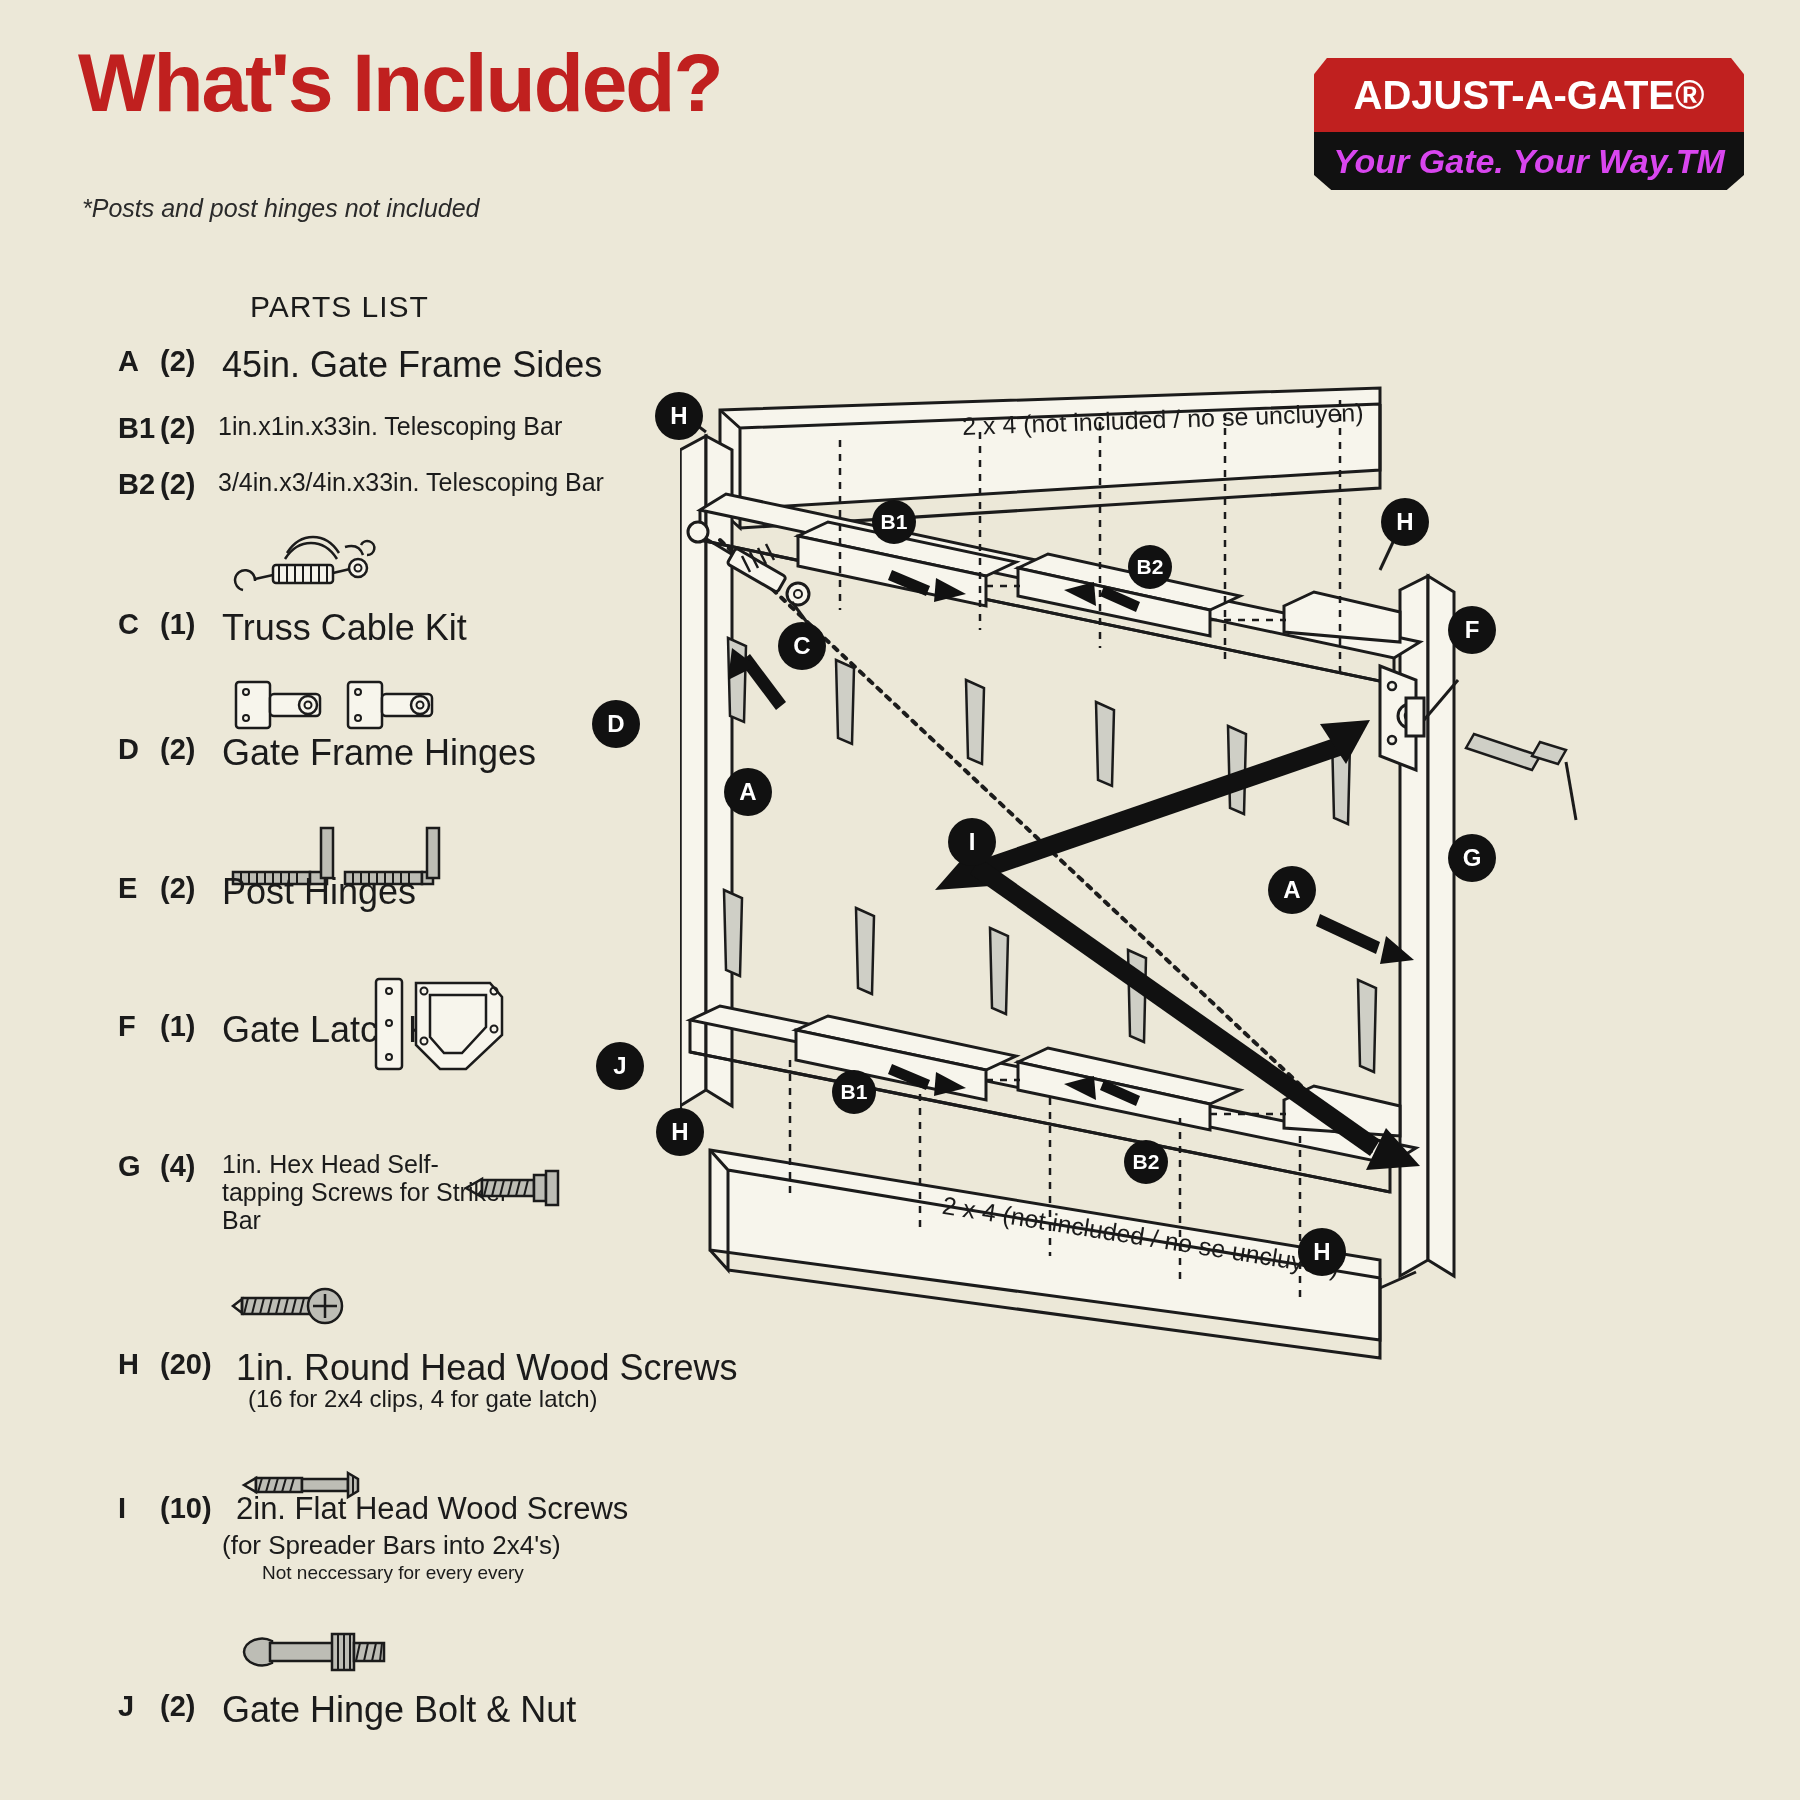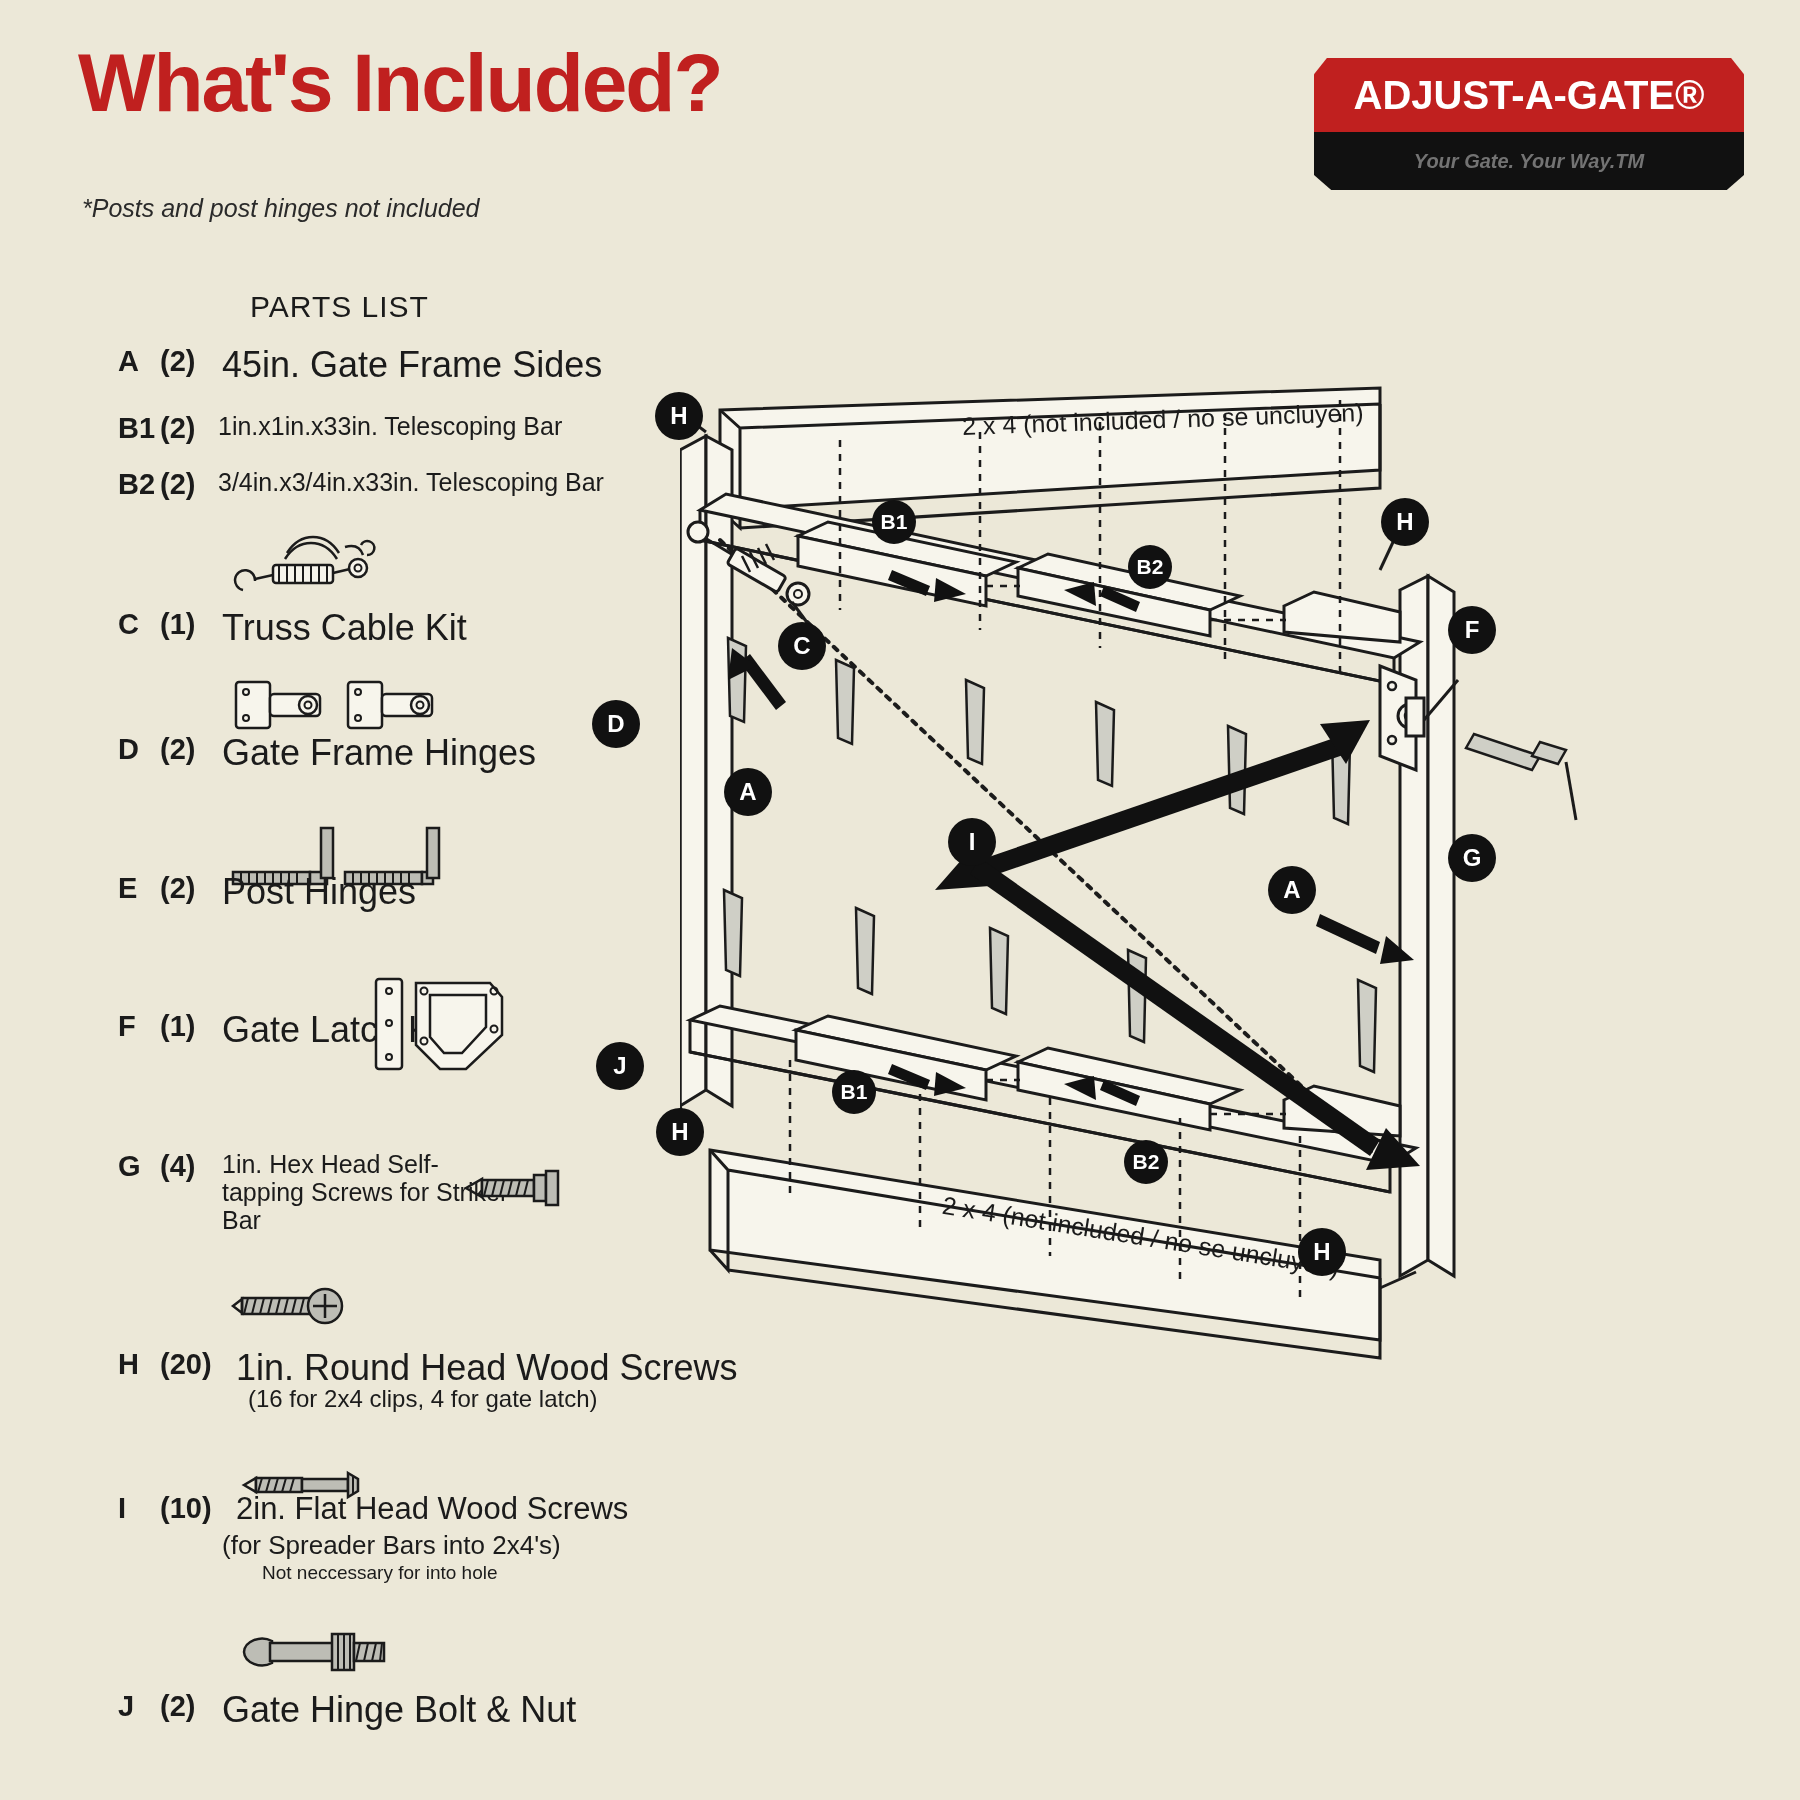--- a/index.html
+++ b/index.html
@@ -38,21 +38,21 @@
   .logo-top span{
     color:#fff;font-size:40px;font-weight:bold;letter-spacing:0px;
   }
   .logo-reg{font-size:15px;vertical-align:super;}
   .logo-bot{
     position:absolute;left:0;top:74px;width:430px;height:58px;
     background:#111;
     clip-path:polygon(0 0, 100% 0, 100% 74%, 96% 100%, 4% 100%, 0 74%);
     display:flex;align-items:center;justify-content:center;
   }
-  .logo-bot span{color:#737373;font-size:20px;font-weight:bold;font-style:italic;}
+  .logo-bot span{color:#d946ef;font-size:34px;font-weight:bold;font-style:italic;}
   .logo-tm{font-size:12px;vertical-align:super;}
 
   
   .parts-title{
     position:absolute;left:250px;top:290px;font-size:30px;letter-spacing:1px;
   }
   .row{position:absolute;display:flex;align-items:flex-start;}
   .code{font-size:29px;font-weight:bold;width:42px;}
   .qty{font-size:29px;font-weight:bold;width:62px;}
   .desc{font-size:36px;line-height:1.12;}
@@ -239,21 +239,21 @@
       <path class="fillg" stroke-width="2.5" d="M108 8 L118 14 L118 26 L108 32 Z"></path>
       <path class="ink" stroke-width="2" d="M113 11 L113 29"></path>
     </svg>
   </div>
   <div class="row" style="left:118px;top:1492px;">
     <span class="code">I</span>
     <span class="qty" style="width:76px;">(10)</span>
     <span class="desc" style="font-size:31px;">2in. Flat Head Wood Screws</span>
   </div>
   <div style="position:absolute;left:222px;top:1530px;font-size:26px;">(for Spreader Bars into 2x4's)</div>
-  <div style="position:absolute;left:262px;top:1562px;font-size:19px;">Not neccessary for into hole</div>
+  <div style="position:absolute;left:262px;top:1562px;font-size:19px;">Not neccessary for every every</div>
 
   <div style="position:absolute;left:232px;top:1620px;">
     <svg width="160" height="64" viewBox="0 0 160 64">
       <path class="fillg" stroke-width="2.5" d="M12 32 a18 14 0 0 1 28 -11 L40 43 a18 14 0 0 1 -28 -11 Z"></path>
       <path class="fillg" stroke-width="2.5" d="M38 23 L108 23 L108 41 L38 41 Z"></path>
       <path class="fillg" stroke-width="2.5" d="M100 14 L122 14 L122 50 L100 50 Z"></path>
       <path class="ink" stroke-width="2" d="M106 14 L106 50 M112 14 L112 50 M118 14 L118 50"></path>
       <path class="fillg" stroke-width="2.5" d="M122 23 L152 23 L152 41 L122 41 Z"></path>
       <path class="ink" stroke-width="2" d="M128 23 L124 41 M136 23 L132 41 M144 23 L140 41 M150 23 L148 41"></path>
     </svg>

